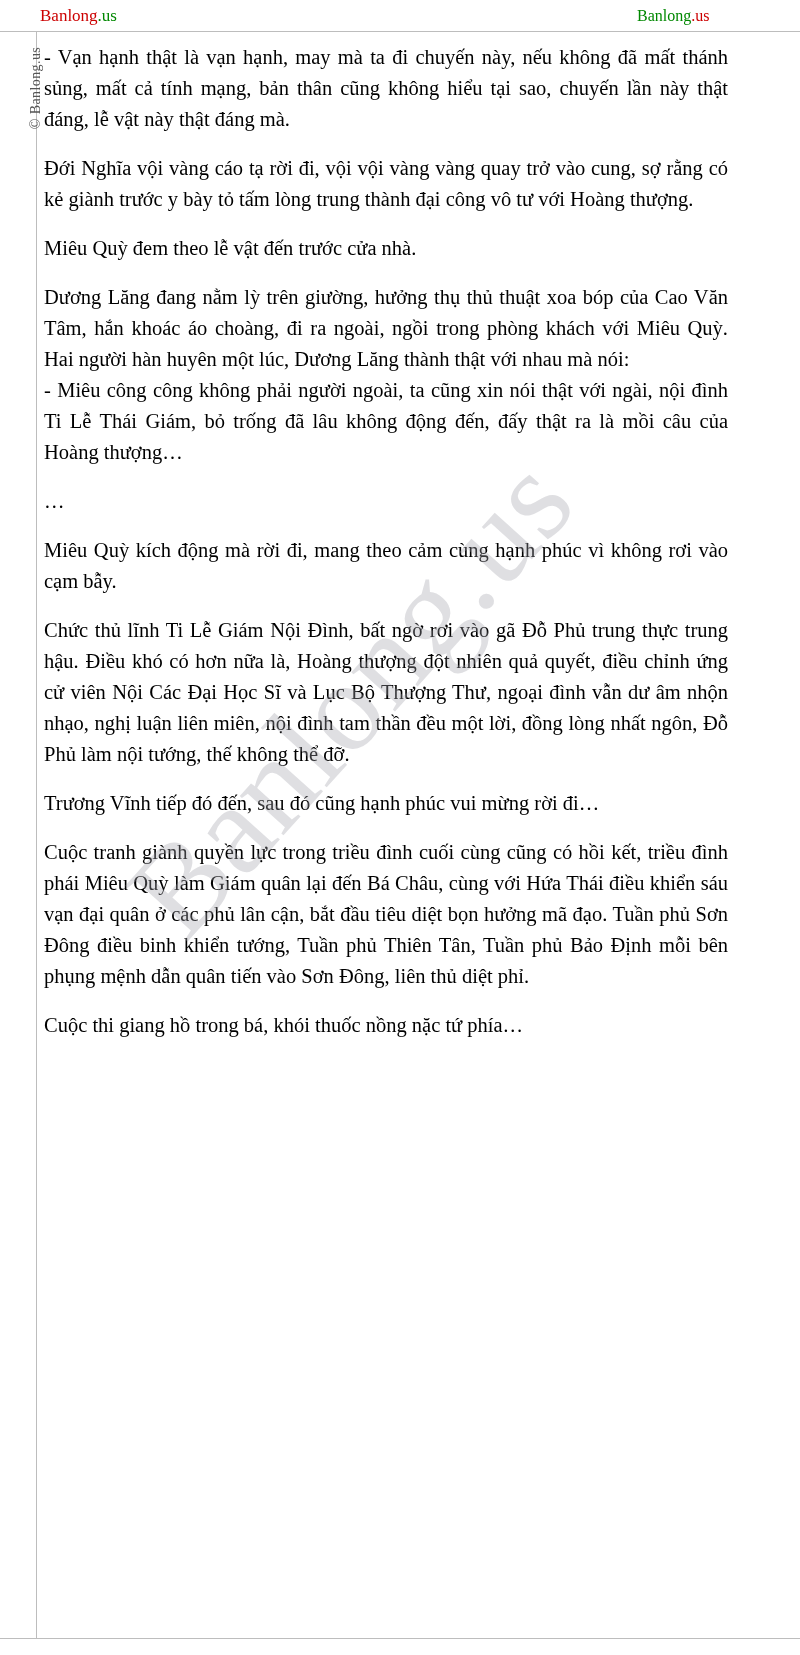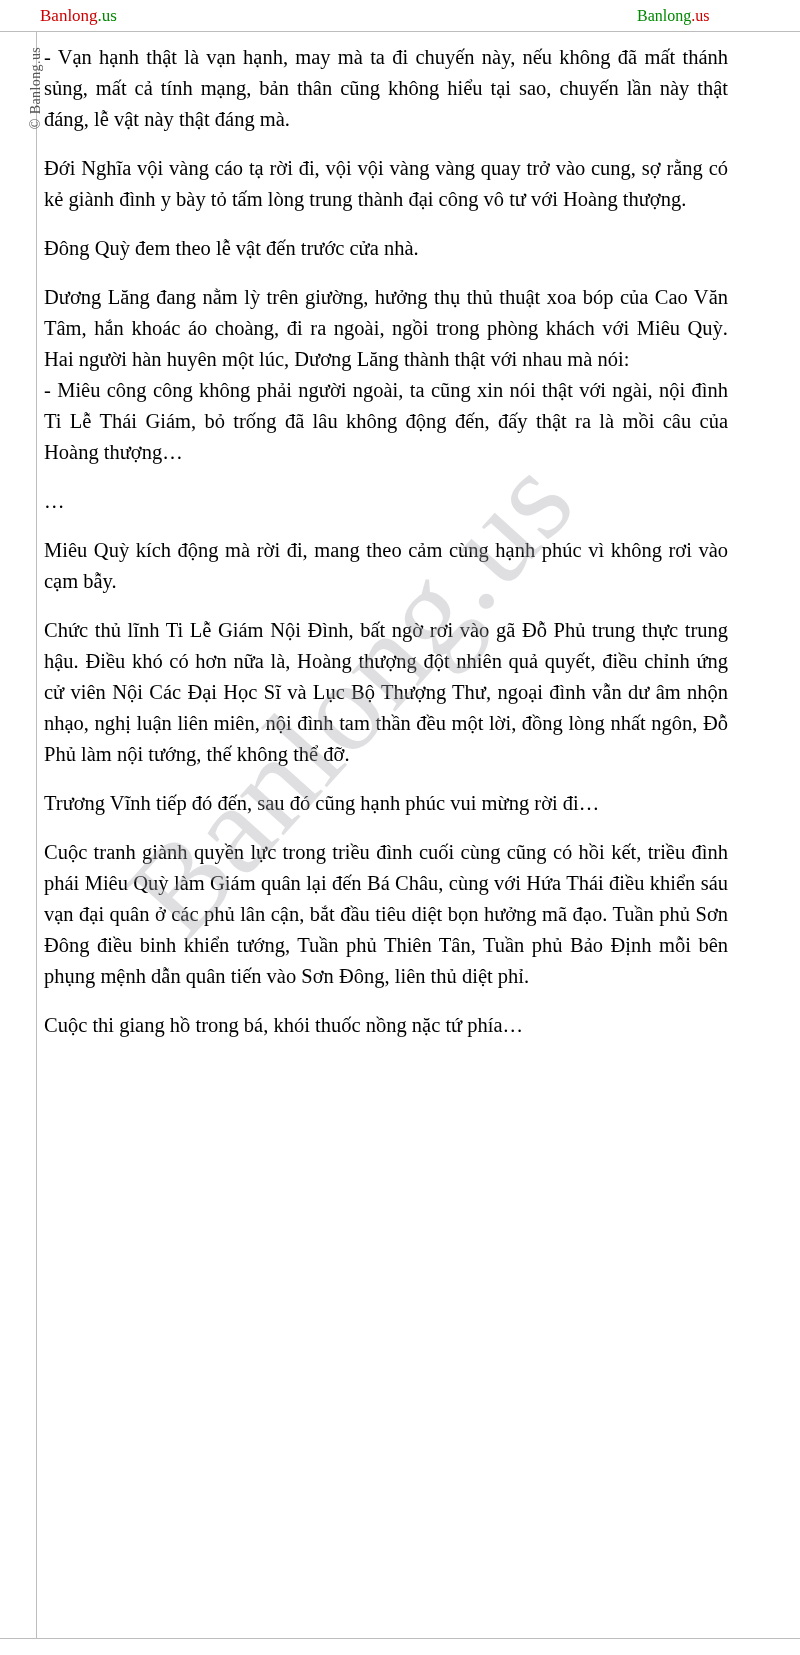--- a/index.html
+++ b/index.html
@@ -151,22 +151,22 @@
   <div class="vrule"></div>
 
   <div class="side-copyright">© Banlong.us</div>
 
   <div class="watermark">
     <span>Banlong.us</span>
   </div>
 
   <div class="content">
     <p class="para">- Vạn hạnh thật là vạn hạnh, may mà ta đi chuyến này, nếu không đã mất thánh sủng, mất cả tính mạng, bản thân cũng không hiểu tại sao, chuyến lần này thật đáng, lễ vật này thật đáng mà.</p>
-    <p class="para">Đới Nghĩa vội vàng cáo tạ rời đi, vội vội vàng vàng quay trở vào cung, sợ rằng có kẻ giành đình y bày tỏ tấm lòng trung thành đại công vô tư với Hoàng thượng.</p>
-    <p class="para">Đông Quỳ đem theo lễ vật đến trước cửa nhà.</p>
+    <p class="para">Đới Nghĩa vội vàng cáo tạ rời đi, vội vội vàng vàng quay trở vào cung, sợ rằng có kẻ giành trước y bày tỏ tấm lòng trung thành đại công vô tư với Hoàng thượng.</p>
+    <p class="para">Miêu Quỳ đem theo lễ vật đến trước cửa nhà.</p>
     <p class="para">Dương Lăng đang nằm lỳ trên giường, hưởng thụ thủ thuật xoa bóp của Cao Văn Tâm, hắn khoác áo choàng, đi ra ngoài, ngồi trong phòng khách với Miêu Quỳ. Hai người hàn huyên một lúc, Dương Lăng thành thật với nhau mà nói:
 - Miêu công công không phải người ngoài, ta cũng xin nói thật với ngài, nội đình Ti Lễ Thái Giám, bỏ trống đã lâu không động đến, đấy thật ra là mồi câu của Hoàng thượng…</p>
     <p class="para ellipsis">…</p>
     <p class="para">Miêu Quỳ kích động mà rời đi, mang theo cảm cùng hạnh phúc vì không rơi vào cạm bẫy.</p>
     <p class="para">Chức thủ lĩnh Ti Lễ Giám Nội Đình, bất ngờ rơi vào gã Đỗ Phủ trung thực trung hậu. Điều khó có hơn nữa là, Hoàng thượng đột nhiên quả quyết, điều chỉnh ứng cử viên Nội Các Đại Học Sĩ và Lục Bộ Thượng Thư, ngoại đình vẫn dư âm nhộn nhạo, nghị luận liên miên, nội đình tam thần đều một lời, đồng lòng nhất ngôn, Đỗ Phủ làm nội tướng, thế không thể đỡ.</p>
     <p class="para">Trương Vĩnh tiếp đó đến, sau đó cũng hạnh phúc vui mừng rời đi…</p>
     <p class="para">Cuộc tranh giành quyền lực trong triều đình cuối cùng cũng có hồi kết, triều đình phái Miêu Quỳ làm Giám quân lại đến Bá Châu, cùng với Hứa Thái điều khiển sáu vạn đại quân ở các phủ lân cận, bắt đầu tiêu diệt bọn hưởng mã đạo. Tuần phủ Sơn Đông điều binh khiển tướng, Tuần phủ Thiên Tân, Tuần phủ Bảo Định mỗi bên phụng mệnh dẫn quân tiến vào Sơn Đông, liên thủ diệt phỉ.</p>
     <p class="para">Cuộc thi giang hồ trong bá, khói thuốc nồng nặc tứ phía…</p>
   </div>
 

